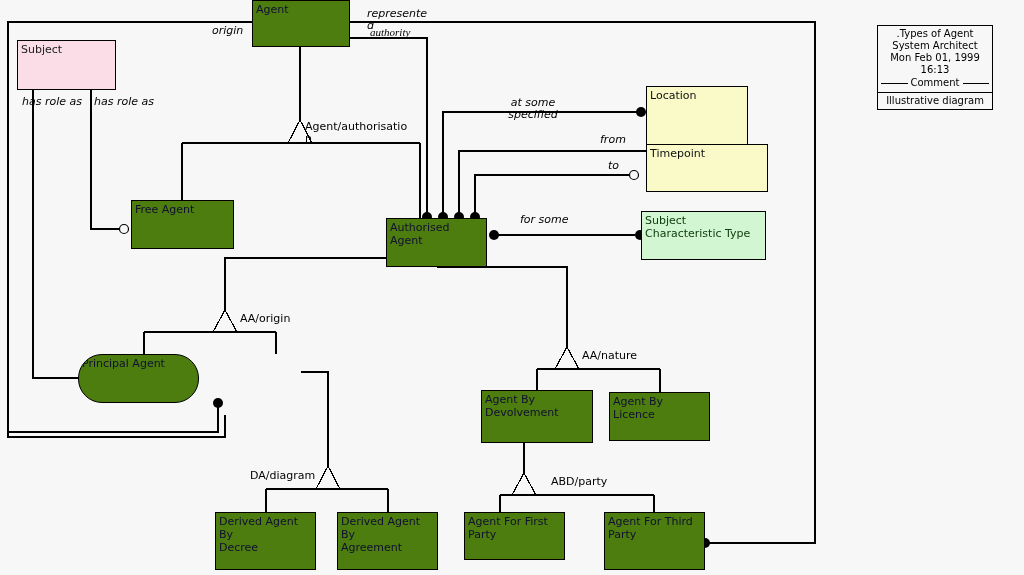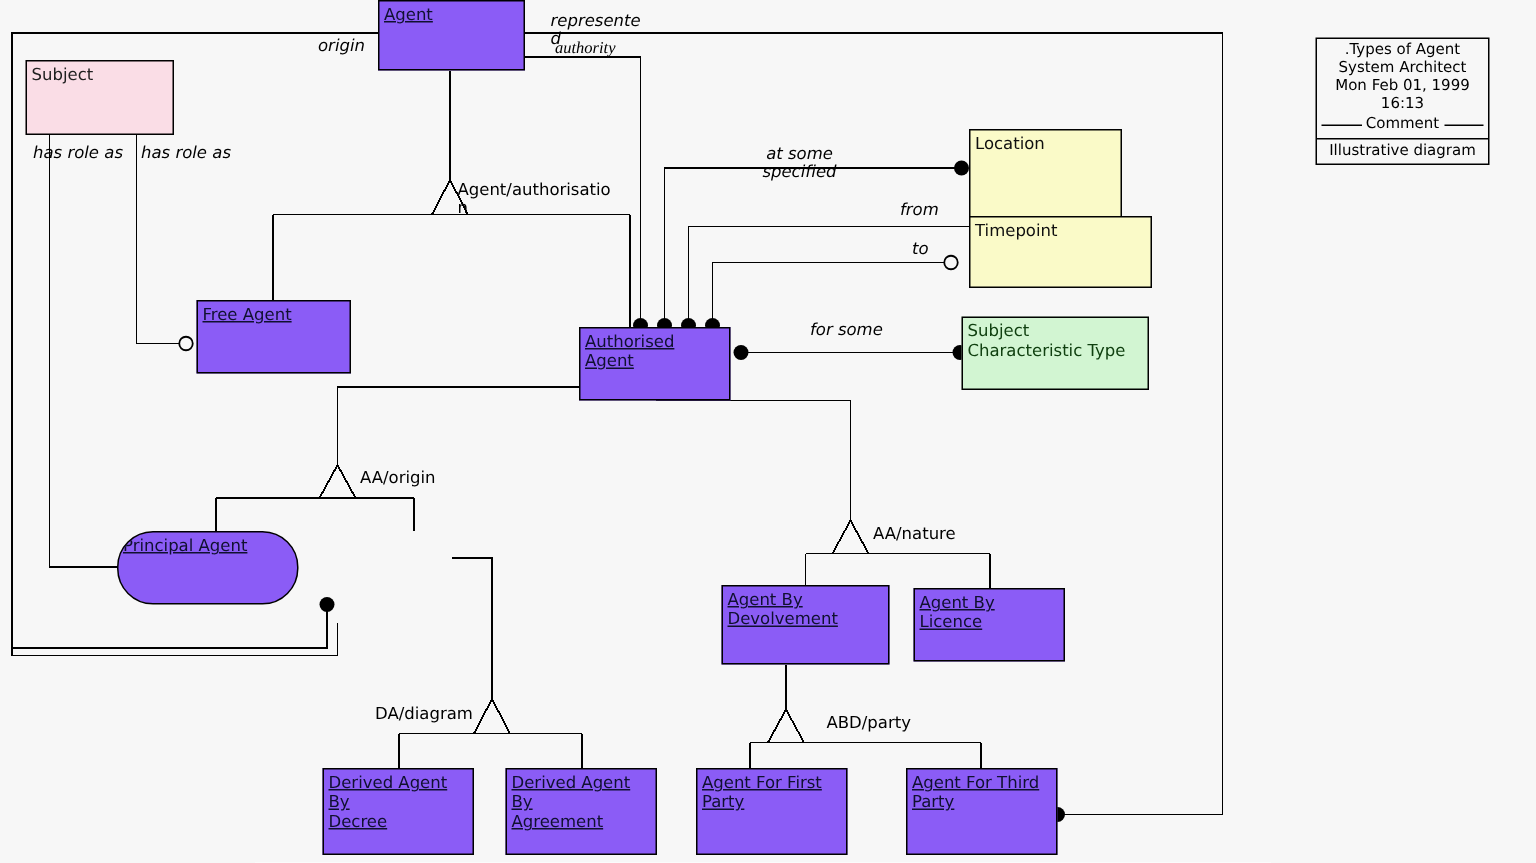--- a/index.html
+++ b/index.html
@@ -29,21 +29,21 @@
     position: absolute;
     box-sizing: border-box;
     border: 1px solid #000000;
     font-size: 11px;
     line-height: 13px;
     padding: 2px 3px 0 3px;
     color: #101010;
     white-space: pre-line;
     overflow: hidden;
   }
-  .ent.blue  { background: #8b5cf6; color: #101030; text-decoration: underline; }
+  .ent.blue  { background: #4d7c0f; color: #101030; }
   .ent.pink  { background: #fadde6; color: #202020; }
   .ent.yellow{ background: #fafac8; color: #101010; }
   .ent.green { background: #d2f5d2; color: #104010; }
   .lbl {
     position: absolute;
     font-size: 11px;
     line-height: 12px;
     color: #000000;
     white-space: pre-line;
   }
@@ -170,36 +170,36 @@
   <div class="ent green" style="left:641px; top:211px; width:125px; height:49px;">Subject
 Characteristic Type</div>
   <div class="ent blue" style="left:78px;  top:354px; width:121px; height:49px;border-radius:24px;">Principal Agent</div>
   <div class="ent blue" style="left:481px; top:390px; width:112px; height:53px;">Agent By
 Devolvement</div>
   <div class="ent blue" style="left:609px; top:392px; width:101px; height:49px;">Agent By Licence</div>
   <div class="ent blue" style="left:215px; top:512px; width:101px; height:58px;">Derived Agent By
 Decree</div>
   <div class="ent blue" style="left:337px; top:512px; width:101px; height:58px;">Derived Agent By
 Agreement</div>
-  <div class="ent blue" style="left:464px; top:512px; width:101px; height:58px;">Agent For First
+  <div class="ent blue" style="left:464px; top:512px; width:101px; height:48px;">Agent For First
 Party</div>
   <div class="ent blue" style="left:604px; top:512px; width:101px; height:58px;">Agent For Third
 Party</div>
 
   <div class="lbl ital" style="left:212px; top:25px;">origin</div>
   <div class="lbl ital" style="left:367px; top:8px;">represente
 d</div>
   <div class="lbl ital" style="left:370px; top:26px;font-family:Liberation Serif, serif;">authority</div>
   <div class="lbl ital" style="left:22px;  top:96px;">has role as</div>
   <div class="lbl ital" style="left:94px;  top:96px;">has role as</div>
   <div class="lbl ital" style="left:500px; top:97px; text-align:center; width:66px;">at some
 specified</div>
   <div class="lbl ital" style="left:600px; top:134px;">from</div>
   <div class="lbl ital" style="left:608px; top:160px;text-align:right;">to</div>
-  <div class="lbl ital" style="left:540px; top:214px;">for some</div>
+  <div class="lbl ital" style="left:520px; top:214px;">for some</div>
 
   <div class="lbl" style="left:305px; top:121px; width:120px;">Agent/authorisatio
 n</div>
   <div class="lbl" style="left:240px; top:313px;">AA/origin</div>
   <div class="lbl" style="left:582px; top:350px;">AA/nature</div>
   <div class="lbl" style="left:250px; top:470px;">DA/diagram</div>
   <div class="lbl" style="left:551px; top:476px;">ABD/party</div>
 
   <div id="titleblock">
     <div class="tbrow">.Types of Agent</div>

